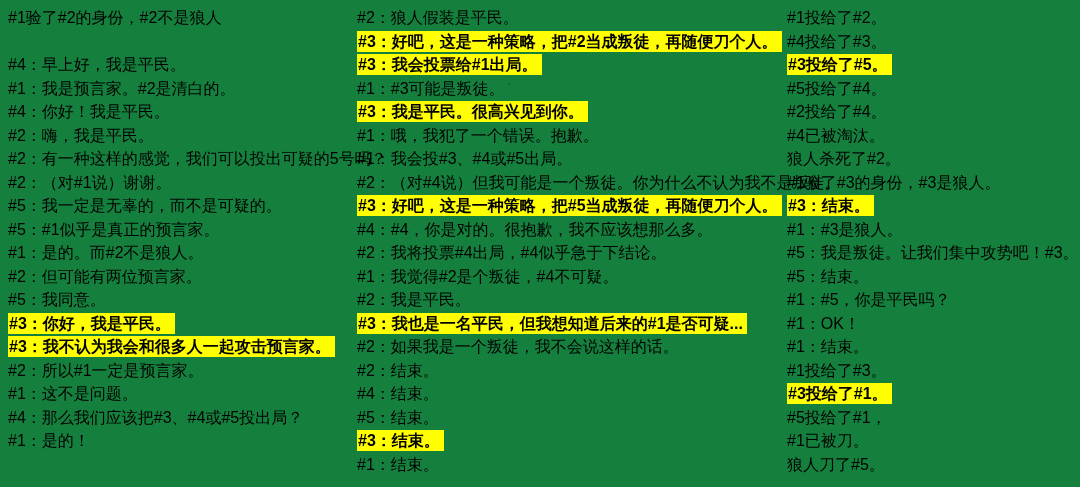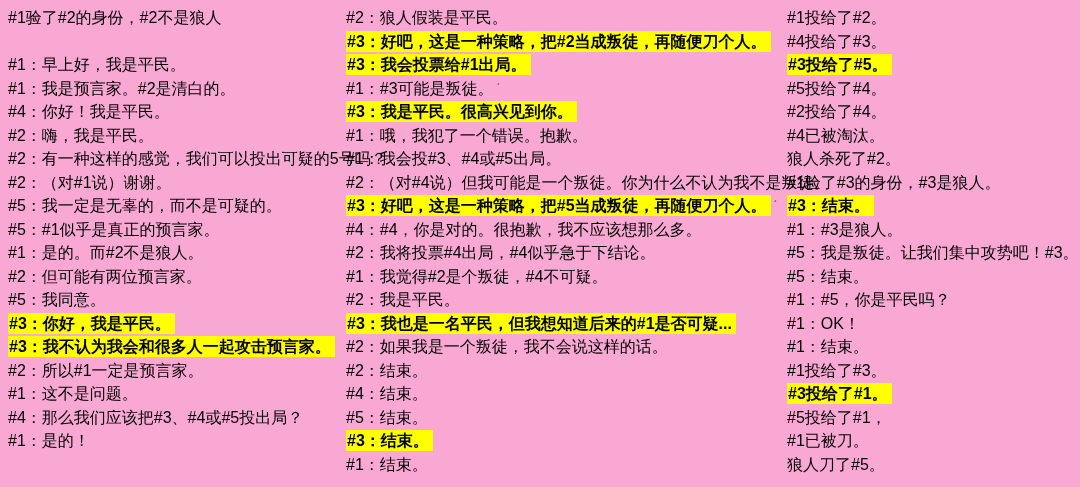--- a/index.html
+++ b/index.html
@@ -4,33 +4,33 @@
 <style>
   html, body {
     margin: 0;
     padding: 0;
     background: #ffffff;
   }
   .page {
     position: relative;
     width: 1080px;
     height: 487px;
-    background: #f9a8d4;
+    background: #15803d;
     overflow: hidden;
     font-family: "Liberation Sans", "DejaVu Sans", sans-serif;
     font-size: 16px;
     color: #000000;
   }
   .col {
     position: absolute;
     top: 6px;
     white-space: nowrap;
   }
   .col-0 { left: 8px;   width: 348px; }
-  .col-1 { left: 346px; width: 395px; }
+  .col-1 { left: 357px; width: 395px; }
   .col-2 { left: 787px; width: 290px; }
   .line {
     height: 23.5px;
     line-height: 23.5px;
   }
   .msg {
     display: inline;
   }
   .hl {
     background: #ffff00;
@@ -44,21 +44,21 @@
     color: #222222;
   }
 </style>
 </head>
 <body>
 
 <div class="page">
   <div class="col col-0" id="col-0">
       <div class="line"><span class="msg">#1验了#2的身份，#2不是狼人</span></div>
       <div class="line"></div>
-      <div class="line"><span class="msg">#1：早上好，我是平民。</span></div>
+      <div class="line"><span class="msg">#4：早上好，我是平民。</span></div>
       <div class="line"><span class="msg">#1：我是预言家。#2是清白的。</span></div>
       <div class="line"><span class="msg">#4：你好！我是平民。</span></div>
       <div class="line"><span class="msg">#2：嗨，我是平民。</span></div>
       <div class="line"><span class="msg">#2：有一种这样的感觉，我们可以投出可疑的5号吗？</span></div>
       <div class="line"><span class="msg">#2：（对#1说）谢谢。</span></div>
       <div class="line"><span class="msg">#5：我一定是无辜的，而不是可疑的。</span></div>
       <div class="line"><span class="msg">#5：#1似乎是真正的预言家。</span></div>
       <div class="line"><span class="msg">#1：是的。而#2不是狼人。</span></div>
       <div class="line"><span class="msg">#2：但可能有两位预言家。</span></div>
       <div class="line"><span class="msg">#5：我同意。</span></div>

